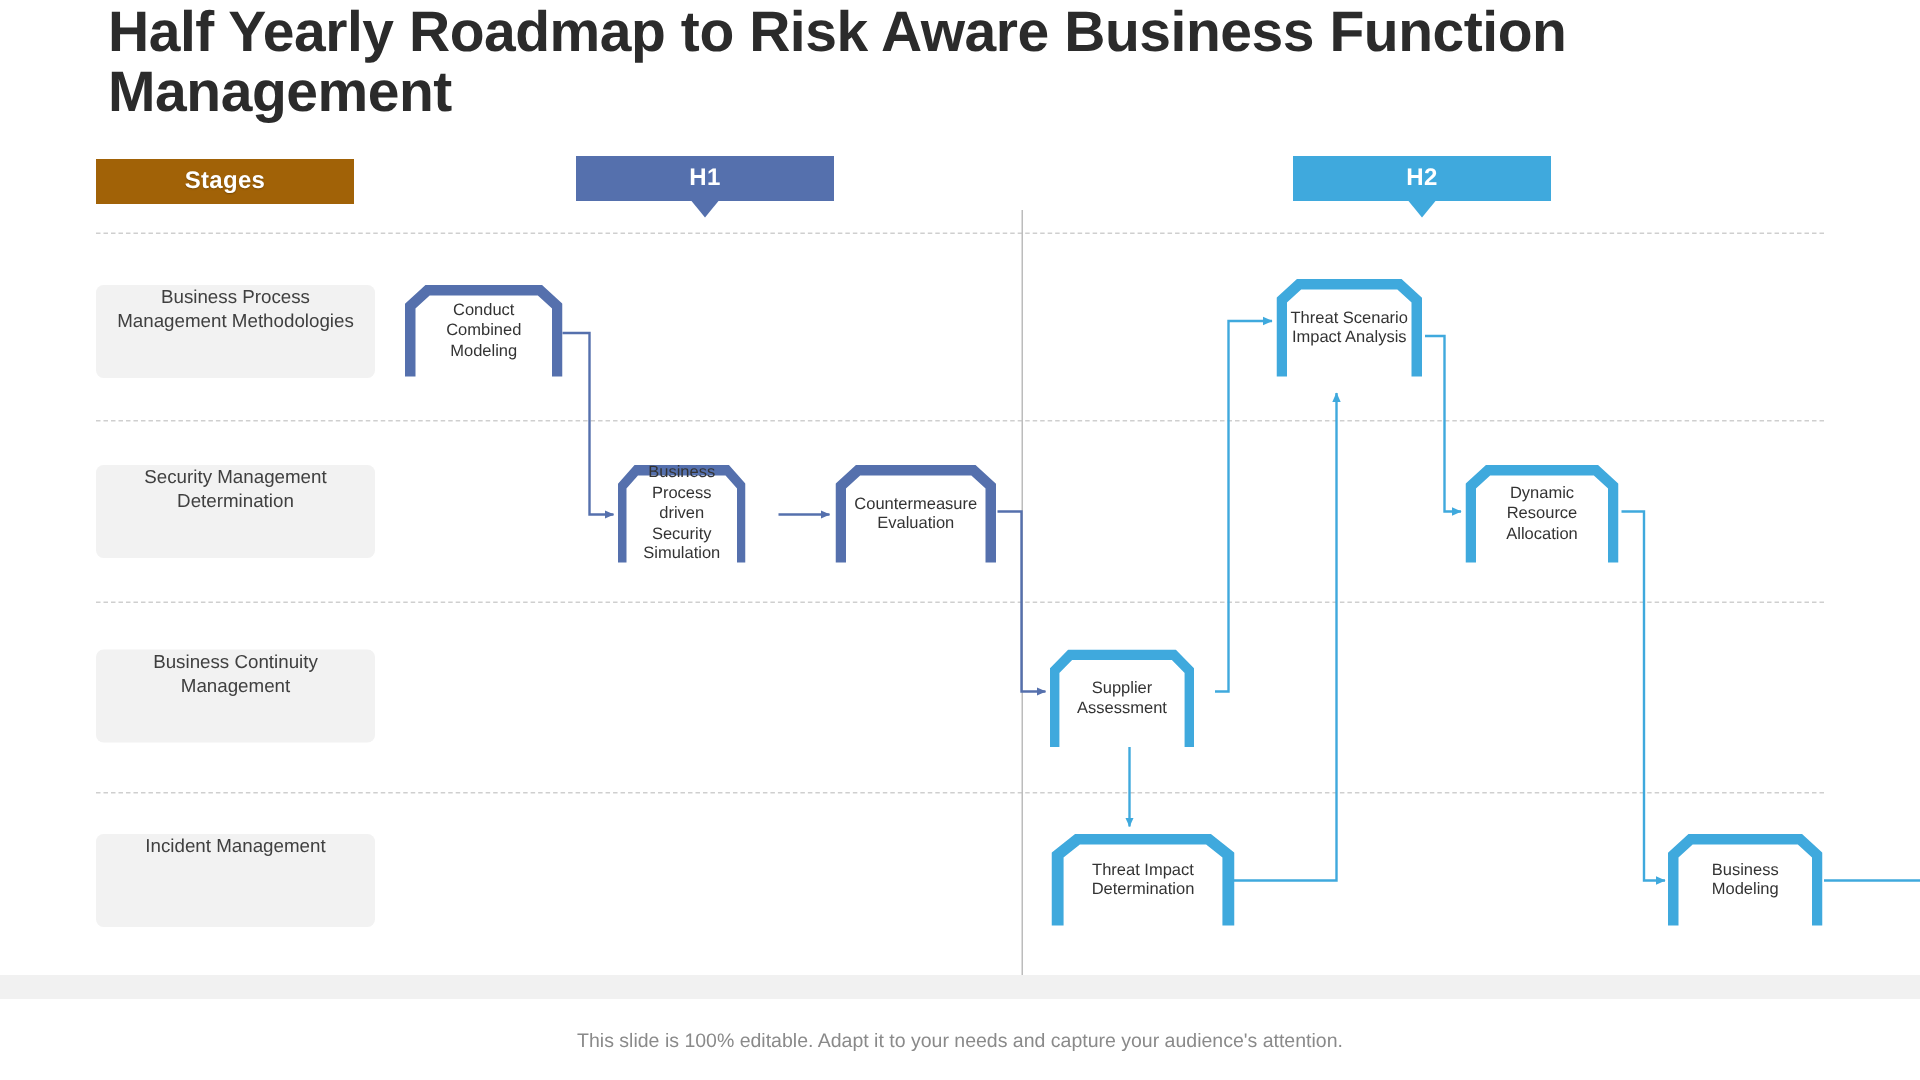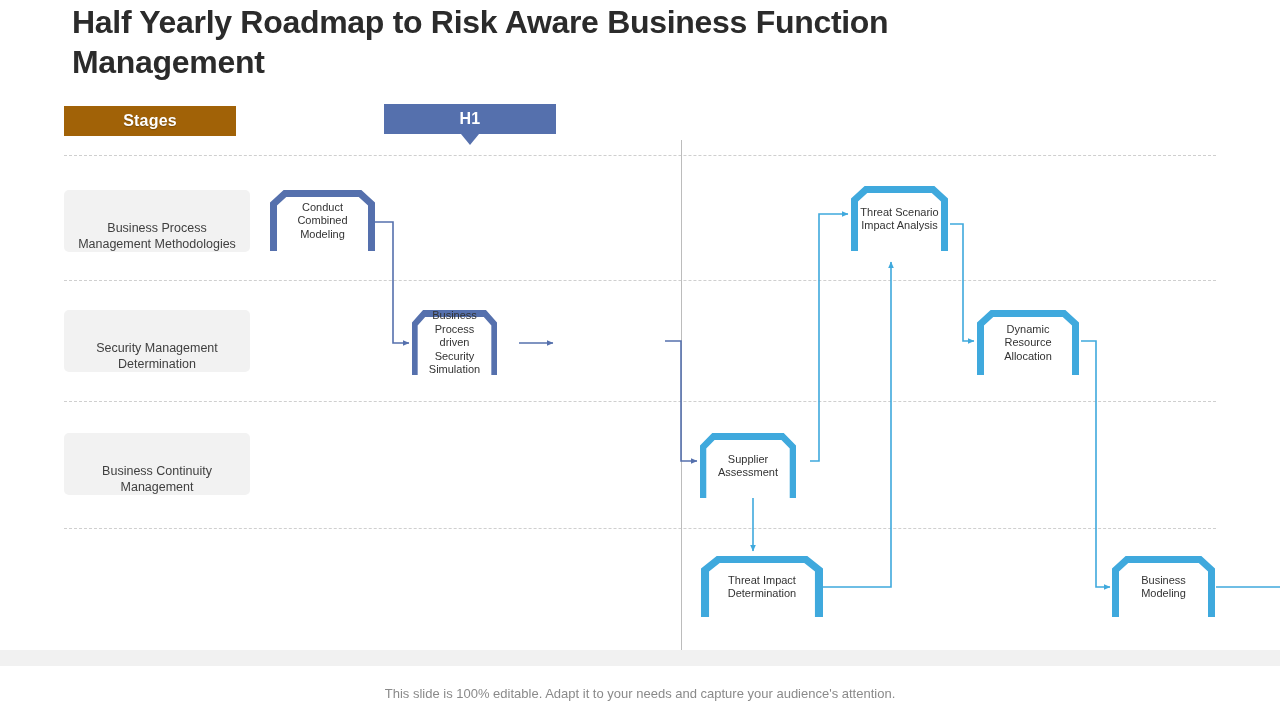--- a/index.html
+++ b/index.html
@@ -6,21 +6,21 @@
   body{
     width:1280px;height:720px;background:#ffffff;
     font-family:"Liberation Sans", sans-serif;
     overflow:hidden;position:relative;
   }
   #slide{position:absolute;left:0;top:0;width:1280px;height:720px;}
 
   
   .title{
     position:absolute;left:72px;top:2px;width:1010px;
-    font-size:32px;line-height:40px;font-weight:bold;
+    font-size:38px;line-height:40px;font-weight:bold;
     color:#2b2b2b;letter-spacing:-0.3px;
   }
 
   
   .chip{
     position:absolute;height:30px;
     display:flex;align-items:center;justify-content:center;
     color:#ffffff;font-weight:bold;font-size:16px;
     letter-spacing:0.2px;
   }
@@ -45,21 +45,21 @@
   }
   .vdivider{
     position:absolute;left:681px;top:140px;width:1px;height:510px;
     background:#bcbcbc;
   }
 
   
   .stage{
     position:absolute;left:64px;width:186px;height:62px;
     background:#f2f2f2;border-radius:5px;
-    display:flex;align-items:flex-end;justify-content:center;
+    display:flex;align-items:flex-start;justify-content:center;
     text-align:center;color:#404040;font-size:12.5px;line-height:16px;
     padding:0 8px;box-sizing:border-box;
   }
 
   
   .node{
     position:absolute;box-sizing:border-box;
     display:flex;align-items:center;justify-content:center;
     text-align:center;color:#333333;
     font-size:11px;line-height:13.5px;
@@ -93,35 +93,42 @@
 
   <div class="chip" id="chip-stages">
     <span class="chip-label">Stages</span>
   </div>
 
   <div class="chip" id="chip-h1">
     <span class="chip-label">H1</span>
     <span class="pointer"></span>
   </div>
 
+  <div class="chip" id="chip-h2">
+    <span class="chip-label">H2</span>
+    <span class="pointer"></span>
+  </div>
 
   <div class="gridline" style="top:155px;"></div>
   <div class="gridline" style="top:280px;"></div>
   <div class="gridline" style="top:401px;"></div>
   <div class="gridline" style="top:528px;"></div>
   <div class="vdivider"></div>
 
   <div class="stage" style="top:190px;">
     <span>Business Process Management Methodologies</span>
   </div>
   <div class="stage" style="top:310px;">
     <span>Security Management Determination</span>
   </div>
   <div class="stage" style="top:433px;">
     <span>Business Continuity Management</span>
+  </div>
+  <div class="stage" style="top:556px;">
+    <span>Incident Management</span>
   </div>
 
   <svg id="wires" viewBox="0 0 1280 720">
     <defs>
       <marker id="ar-h1" markerWidth="7" markerHeight="7" refX="6" refY="3.2" orient="auto" markerUnits="userSpaceOnUse">
         <path d="M0,0.4 L6.4,3.2 L0,6 z" fill="#5570ad"></path>
       </marker>
       <marker id="ar-h2" markerWidth="7" markerHeight="7" refX="6" refY="3.2" orient="auto" markerUnits="userSpaceOnUse">
         <path d="M0,0.4 L6.4,3.2 L0,6 z" fill="#3fa9dd"></path>
       </marker>
@@ -159,20 +166,26 @@
     <span class="nodetext">Conduct Combined Modeling</span>
   </div>
 
   <div class="node" style="left:412px;top:310px;width:85px;height:66px;">
     <svg class="nodebox" viewBox="0 0 105 66" preserveAspectRatio="none">
       <path d="M3.5,65 L3.5,14 L15,3.5 L90,3.5 L101.5,14 L101.5,65" fill="#ffffff" stroke="#5570ad" stroke-width="7" stroke-linejoin="miter"></path>
     </svg>
     <span class="nodetext">Business Process driven Security Simulation</span>
   </div>
 
+  <div class="node" style="left:557px;top:310px;width:107px;height:66px;">
+    <svg class="nodebox" viewBox="0 0 107 66" preserveAspectRatio="none">
+      <path d="M3.5,65 L3.5,14 L15,3.5 L92,3.5 L103.5,14 L103.5,65" fill="#ffffff" stroke="#5570ad" stroke-width="7" stroke-linejoin="miter"></path>
+    </svg>
+    <span class="nodetext">Countermeasure Evaluation</span>
+  </div>
 
   <div class="node" style="left:851px;top:186px;width:97px;height:66px;">
     <svg class="nodebox" viewBox="0 0 97 66" preserveAspectRatio="none">
       <path d="M3.5,65 L3.5,14 L15,3.5 L82,3.5 L93.5,14 L93.5,65" fill="#ffffff" stroke="#3fa9dd" stroke-width="7" stroke-linejoin="miter"></path>
     </svg>
     <span class="nodetext">Threat Scenario Impact Analysis</span>
   </div>
 
   <div class="node" style="left:977px;top:310px;width:102px;height:66px;">
     <svg class="nodebox" viewBox="0 0 102 66" preserveAspectRatio="none">

